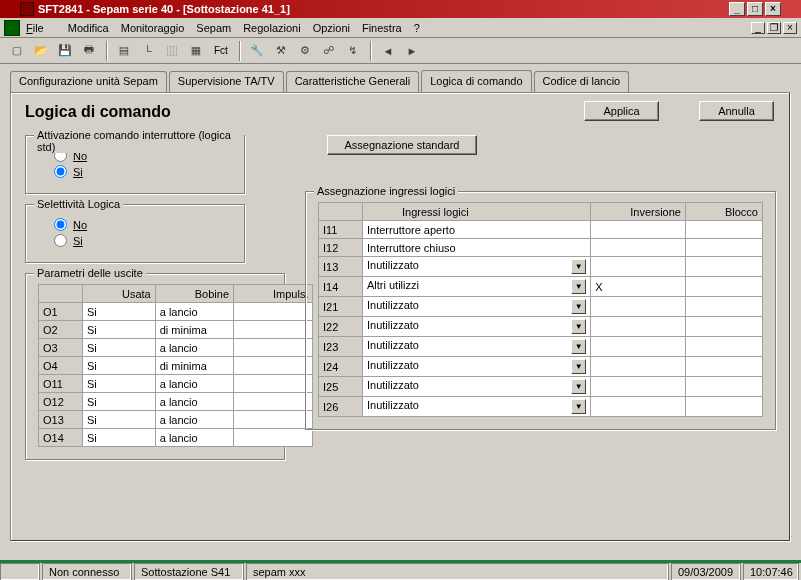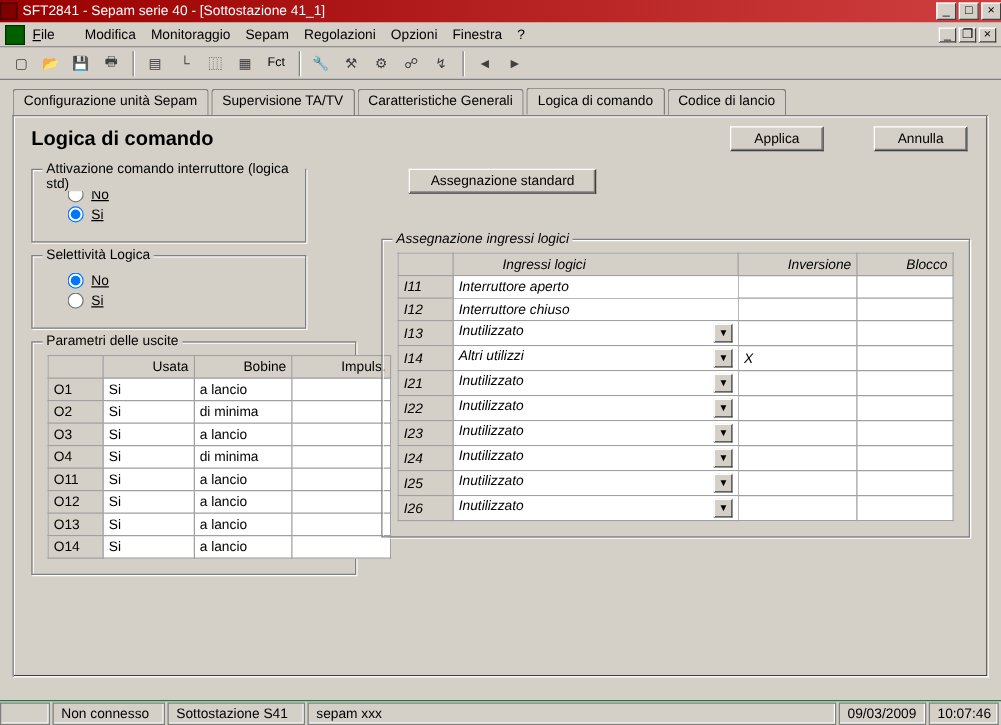--- a/index.html
+++ b/index.html
@@ -1,18 +1,18 @@
 <!DOCTYPE html>
 <html><head>
 <meta charset="utf-8">
 <style>
 * { box-sizing: border-box; margin: 0; padding: 0; font-family: "Tahoma", "MS Sans Serif", sans-serif; font-size: 11px; }
 body { background: #d4d0c8; width: 801px; height: 580px; overflow: hidden; }
 
-.titlebar { background: linear-gradient(to right, #9a0000, #d04040); height: 18px; color: #fff; display: flex; align-items: center; padding: 0 0; font-weight: normal; }
+.titlebar { background: linear-gradient(to right, #9a0000, #d04040); height: 18px; color: #fff; display: flex; align-items: center; padding: 0 20px; font-weight: bold; }
 .titlebar .icon-box { width: 14px; height: 14px; background: #800000; margin-right: 4px; border: 1px solid #400000; }
 .titlebar .spacer { flex: 1; }
 .winbtn { width: 16px; height: 14px; background: #d4d0c8; border: 1px solid #fff; border-right-color:#404040; border-bottom-color:#404040; margin-left: 2px; display:flex; align-items:center; justify-content:center; color:#000; font-size:10px; line-height:1; }
 
 .menubar { background: #d4d0c8; height: 20px; display: flex; align-items: center; padding: 0 4px; border-bottom: 1px solid #808080; }
 .menubar .mico { width: 16px; height: 16px; background: #006000; margin-right: 6px; border:1px solid #003000;}
 .menubar span { margin-right: 12px; cursor: default; }
 .menubar span u { text-decoration: underline; }
 .menubar .spacer { flex:1; }
 .mdi-btns { display:flex; }
@@ -53,21 +53,21 @@
 .tbl th { background:#d4d0c8;padding-left:39px; }
 .tbl td.idcol { background:#d4d0c8; width:34px; }
 .tbl .hdr-row th { background:#d4d0c8; }
 
 .dd { float:right; width:15px; height:15px; background:#d4d0c8; border:1px solid #404040; border-top-color:#fff; border-left-color:#fff; display:flex; align-items:center; justify-content:center; font-size:8px;}
 
 .ingressi .dd-cell { position:relative; }
 .ingressi td { height:18px; }
 .xmark { text-align:center; }
 
-.statusbar { position: fixed; bottom: 0; left:0; right:0; height: 20px; background:#d4d0c8; border-top:1px solid #15803d; display:flex; align-items:center; font-size:11px; }
+.statusbar { position: fixed; bottom: 0; left:0; right:0; height: 20px; background:#d4d0c8; border-top:3px solid #15803d; display:flex; align-items:center; font-size:11px; }
 .sb-cell { border:1px solid #808080; border-top-color:#808080; border-left-color:#808080; box-shadow: inset -1px -1px #fff; height:18px; padding:2px 6px; margin-right:2px; }
 .sb-cell.small{width:40px;}
 .sb-cell.flex{flex:1;}
 </style>
 </head>
 <body>
 
 <div class="titlebar">
   <div class="icon-box"></div>
   <span>SFT2841 - Sepam serie 40 - [Sottostazione 41_1]</span>
@@ -222,21 +222,21 @@
               </tbody>
           </table>
         </div>
       </div>
 
       <div class="right-col">
         <div class="mid-btn-row">
           <div class="btn wide">Assegnazione standard</div>
         </div>
 
-        <div class="groupbox ingressi" style="margin-top:36px;font-style:italic;">
+        <div class="groupbox ingressi" style="margin-top:36px;">
           <div class="gb-title">Assegnazione ingressi logici</div>
           <table class="tbl">
             <tbody>
                 <tr class="hdr-row">
               <th style="width:34px;"></th>
               <th>Ingressi logici</th>
               <th style="width:58px;">Inversione</th>
               <th style="width:44px;">Blocco</th>
             </tr>
             </tbody>

